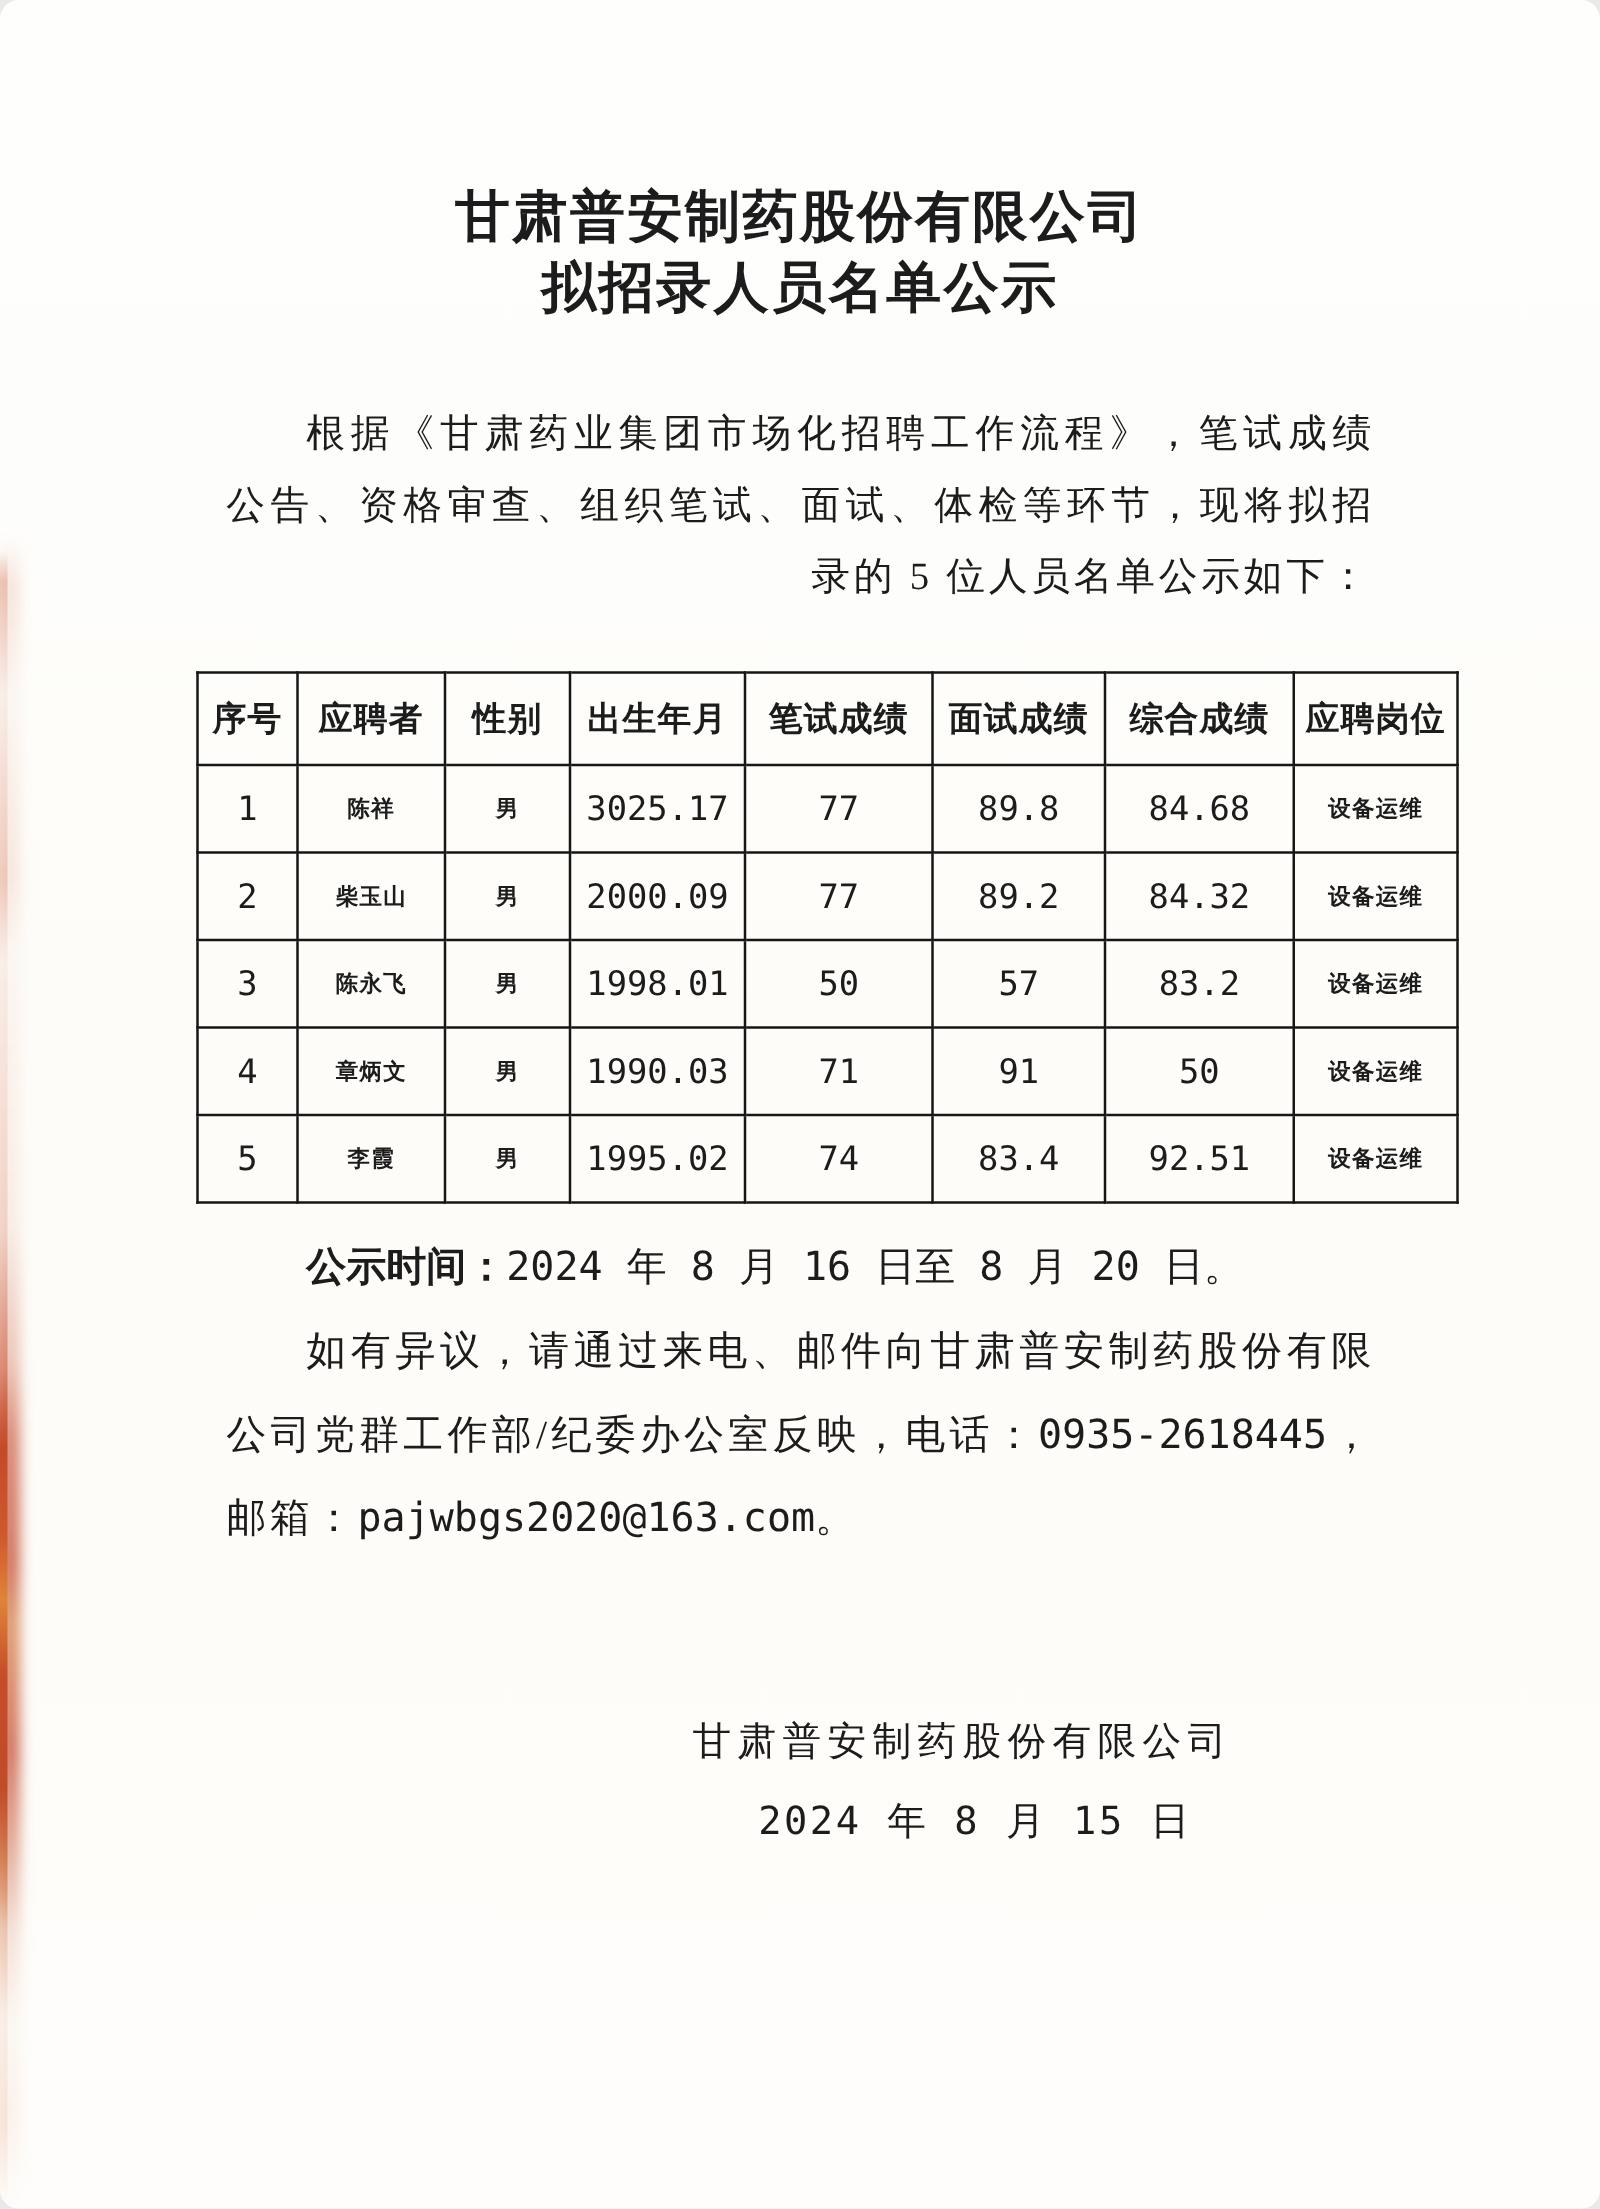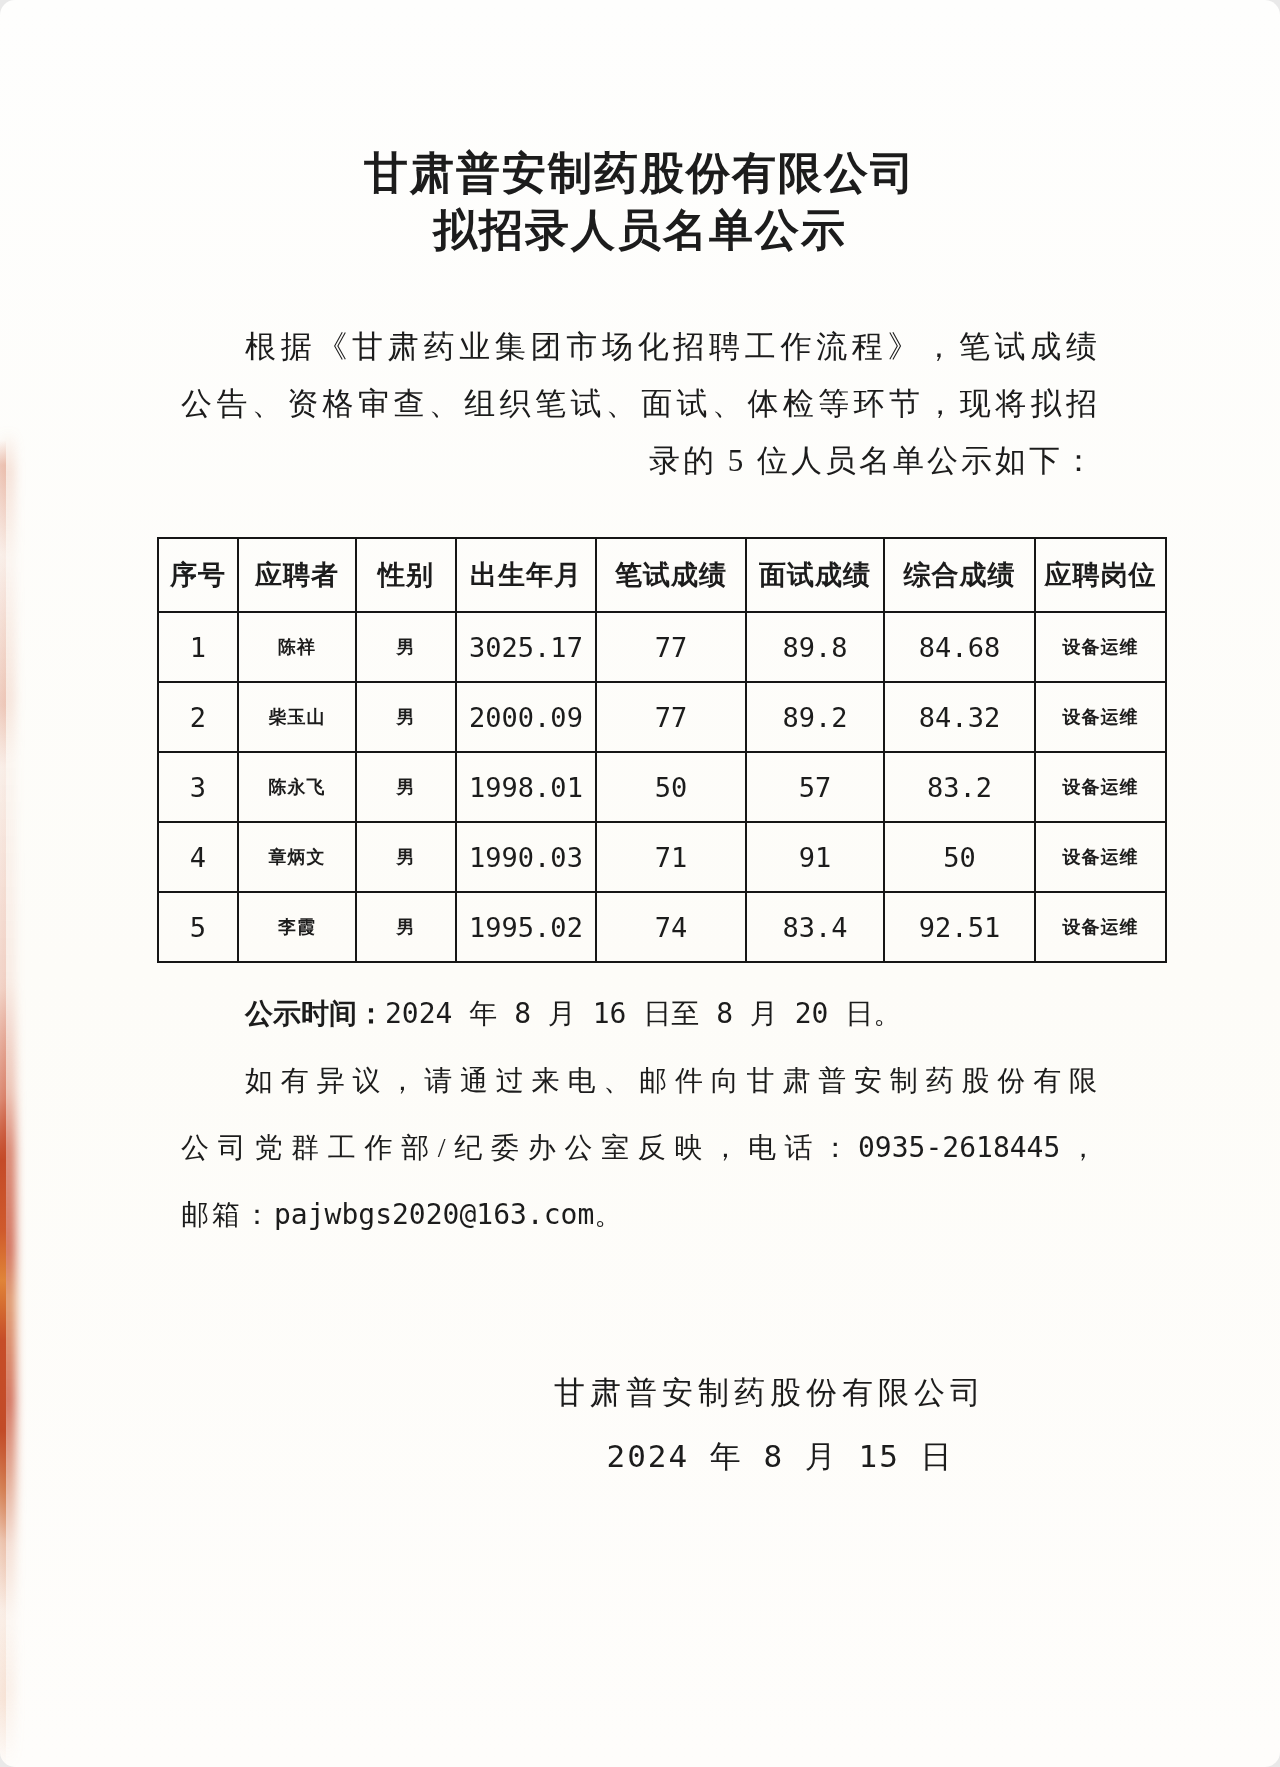--- a/index.html
+++ b/index.html
@@ -82,21 +82,21 @@
     text-align:center;vertical-align:middle;
     padding:0;overflow:hidden;margin-left:41px;
   }
   table.roster th{font-size:27px;font-weight:bold;letter-spacing:1px;}
   table.roster td{font-size:18px;font-weight:bold;letter-spacing:1px;}
   table.roster td.m{font-size:27px;font-weight:normal;letter-spacing:0;}
   tr.hrow{height:74px;}
   tr.drow{height:70px;}
   .noticeline{
     position:absolute;left:181px;width:916px;margin:0;
-    font-size:28px;line-height:67px;height:67px;white-space:nowrap;
+    font-size:32px;line-height:67px;height:67px;white-space:nowrap;
   }
   .sig{
     position:absolute;margin:0;text-align:center;font-size:31px;white-space:nowrap;
   }
   .sig.company{left:440px;top:1372px;width:660px;letter-spacing:5px;}
   .sig.date{left:450px;top:1436px;width:660px;letter-spacing:2px;}
 </style>
 </head>
 <body>
 

